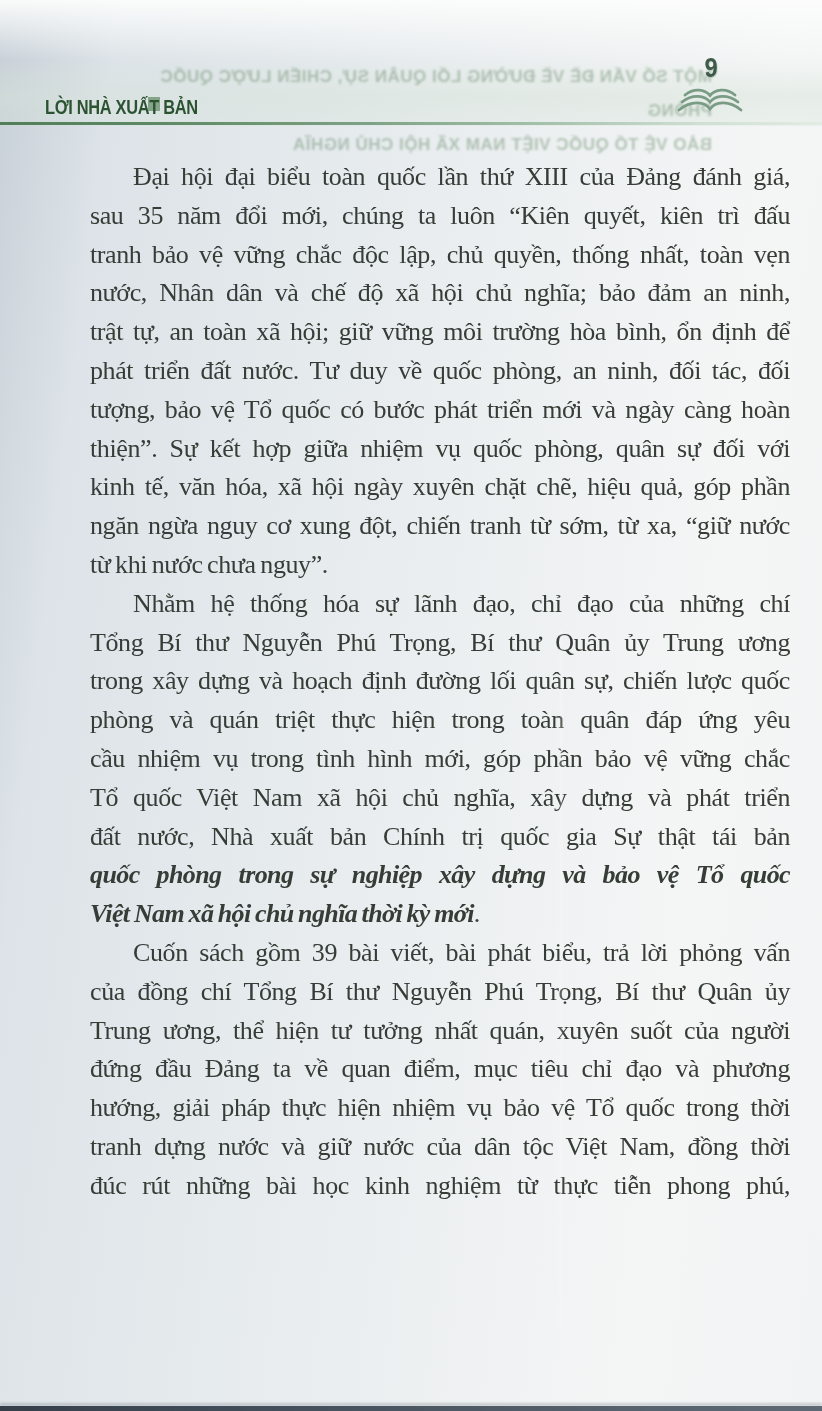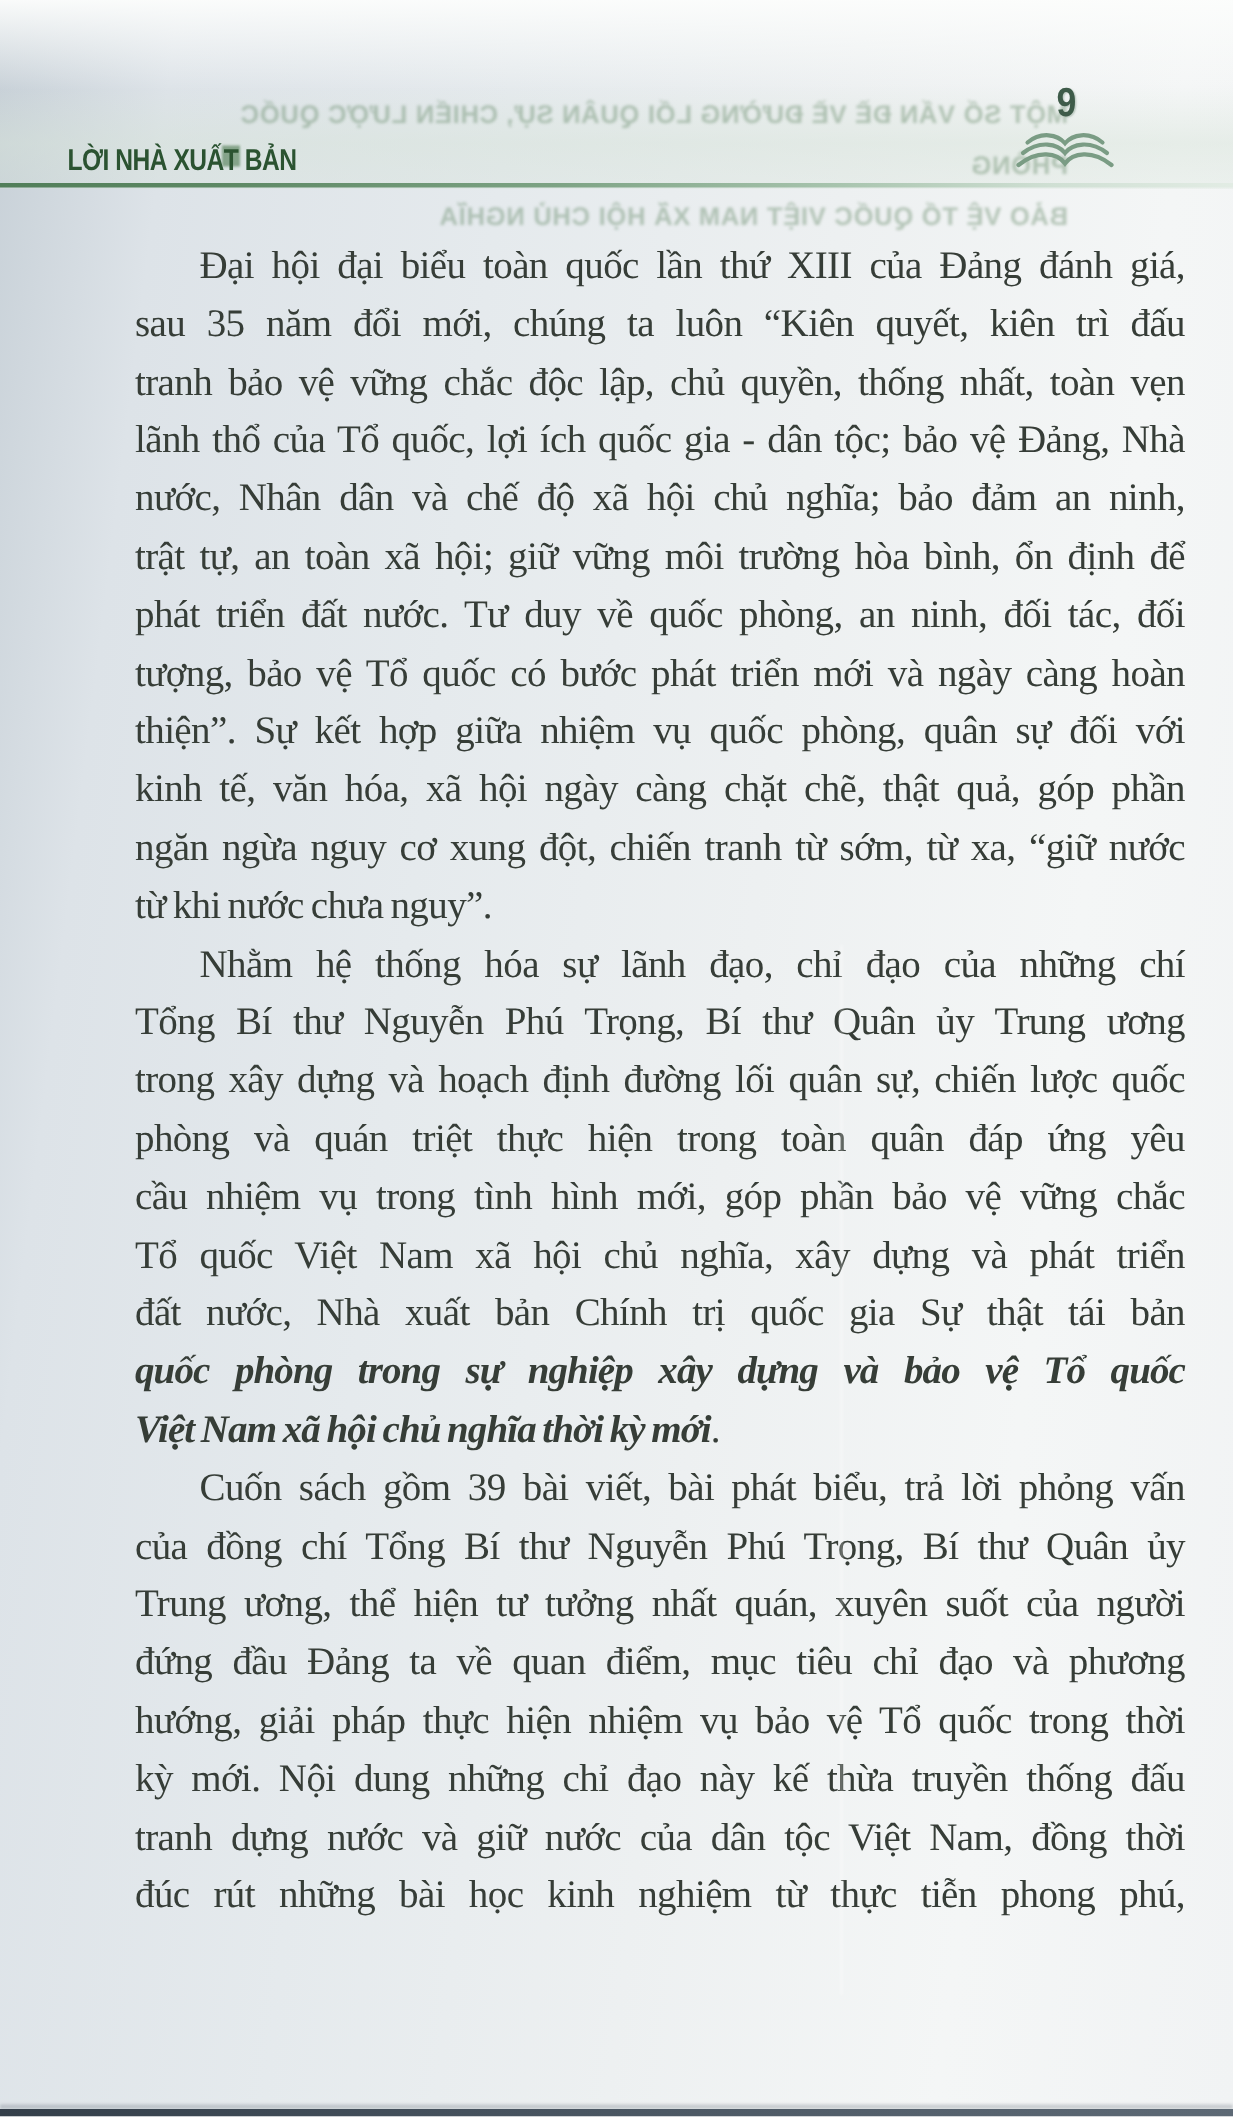--- a/index.html
+++ b/index.html
@@ -107,44 +107,42 @@
       <path d="M2 25 C15 14.5, 28 17, 33 24 C38 17, 51 14.5, 64 25"></path>
     </g>
   </svg>
 
   <div class="rule"></div>
 
   <div class="body-text">
       <div class="line indent"><span class="seg normal">Đại hội đại biểu toàn quốc lần thứ XIII của Đảng đánh giá,</span></div>
       <div class="line"><span class="seg normal">sau 35 năm đổi mới, chúng ta luôn “Kiên quyết, kiên trì đấu</span></div>
       <div class="line"><span class="seg normal">tranh bảo vệ vững chắc độc lập, chủ quyền, thống nhất, toàn vẹn</span></div>
-      <div class="line"><span class="seg normal">lãnh thổ của Tổ quốc, lợi ích quốc gia - dân tộc; bảo vệ Đảng, Nhà</span></div>
       <div class="line"><span class="seg normal">nước, Nhân dân và chế độ xã hội chủ nghĩa; bảo đảm an ninh,</span></div>
       <div class="line"><span class="seg normal">trật tự, an toàn xã hội; giữ vững môi trường hòa bình, ổn định để</span></div>
       <div class="line"><span class="seg normal">phát triển đất nước. Tư duy về quốc phòng, an ninh, đối tác, đối</span></div>
       <div class="line"><span class="seg normal">tượng, bảo vệ Tổ quốc có bước phát triển mới và ngày càng hoàn</span></div>
       <div class="line"><span class="seg normal">thiện”. Sự kết hợp giữa nhiệm vụ quốc phòng, quân sự đối với</span></div>
-      <div class="line"><span class="seg normal">kinh tế, văn hóa, xã hội ngày càng chặt chẽ, thật quả, góp phần</span></div>
+      <div class="line"><span class="seg normal">kinh tế, văn hóa, xã hội ngày xuyên chặt chẽ, hiệu quả, góp phần</span></div>
       <div class="line"><span class="seg normal">ngăn ngừa nguy cơ xung đột, chiến tranh từ sớm, từ xa, “giữ nước</span></div>
       <div class="line nojust"><span class="seg normal">từ khi nước chưa nguy”.</span></div>
       <div class="line indent"><span class="seg normal">Nhằm hệ thống hóa sự lãnh đạo, chỉ đạo của những chí</span></div>
       <div class="line"><span class="seg normal">Tổng Bí thư Nguyễn Phú Trọng, Bí thư Quân ủy Trung ương</span></div>
       <div class="line"><span class="seg normal">trong xây dựng và hoạch định đường lối quân sự, chiến lược quốc</span></div>
       <div class="line"><span class="seg normal">phòng và quán triệt thực hiện trong toàn quân đáp ứng yêu</span></div>
       <div class="line"><span class="seg normal">cầu nhiệm vụ trong tình hình mới, góp phần bảo vệ vững chắc</span></div>
       <div class="line"><span class="seg normal">Tổ quốc Việt Nam xã hội chủ nghĩa, xây dựng và phát triển</span></div>
       <div class="line"><span class="seg normal">đất nước, Nhà xuất bản Chính trị quốc gia Sự thật tái bản</span></div>
       <div class="line"><span class="seg bi">quốc phòng trong sự nghiệp xây dựng và bảo vệ Tổ quốc</span></div>
       <div class="line nojust"><span class="seg bi">Việt Nam xã hội chủ nghĩa thời kỳ mới</span><span class="seg normal">.</span></div>
       <div class="line indent"><span class="seg normal">Cuốn sách gồm 39 bài viết, bài phát biểu, trả lời phỏng vấn</span></div>
       <div class="line"><span class="seg normal">của đồng chí Tổng Bí thư Nguyễn Phú Trọng, Bí thư Quân ủy</span></div>
       <div class="line"><span class="seg normal">Trung ương, thể hiện tư tưởng nhất quán, xuyên suốt của người</span></div>
       <div class="line"><span class="seg normal">đứng đầu Đảng ta về quan điểm, mục tiêu chỉ đạo và phương</span></div>
       <div class="line"><span class="seg normal">hướng, giải pháp thực hiện nhiệm vụ bảo vệ Tổ quốc trong thời</span></div>
-      <div class="line"><span class="seg normal">kỳ mới. Nội dung những chỉ đạo này kế thừa truyền thống đấu</span></div>
       <div class="line"><span class="seg normal">tranh dựng nước và giữ nước của dân tộc Việt Nam, đồng thời</span></div>
       <div class="line"><span class="seg normal">đúc rút những bài học kinh nghiệm từ thực tiễn phong phú,</span></div>
     </div>
 
   <div class="crease"></div>
   <div class="bottom-shade"></div>
   <div class="bottom-bar"></div>
 </div>
 
 </body></html>

